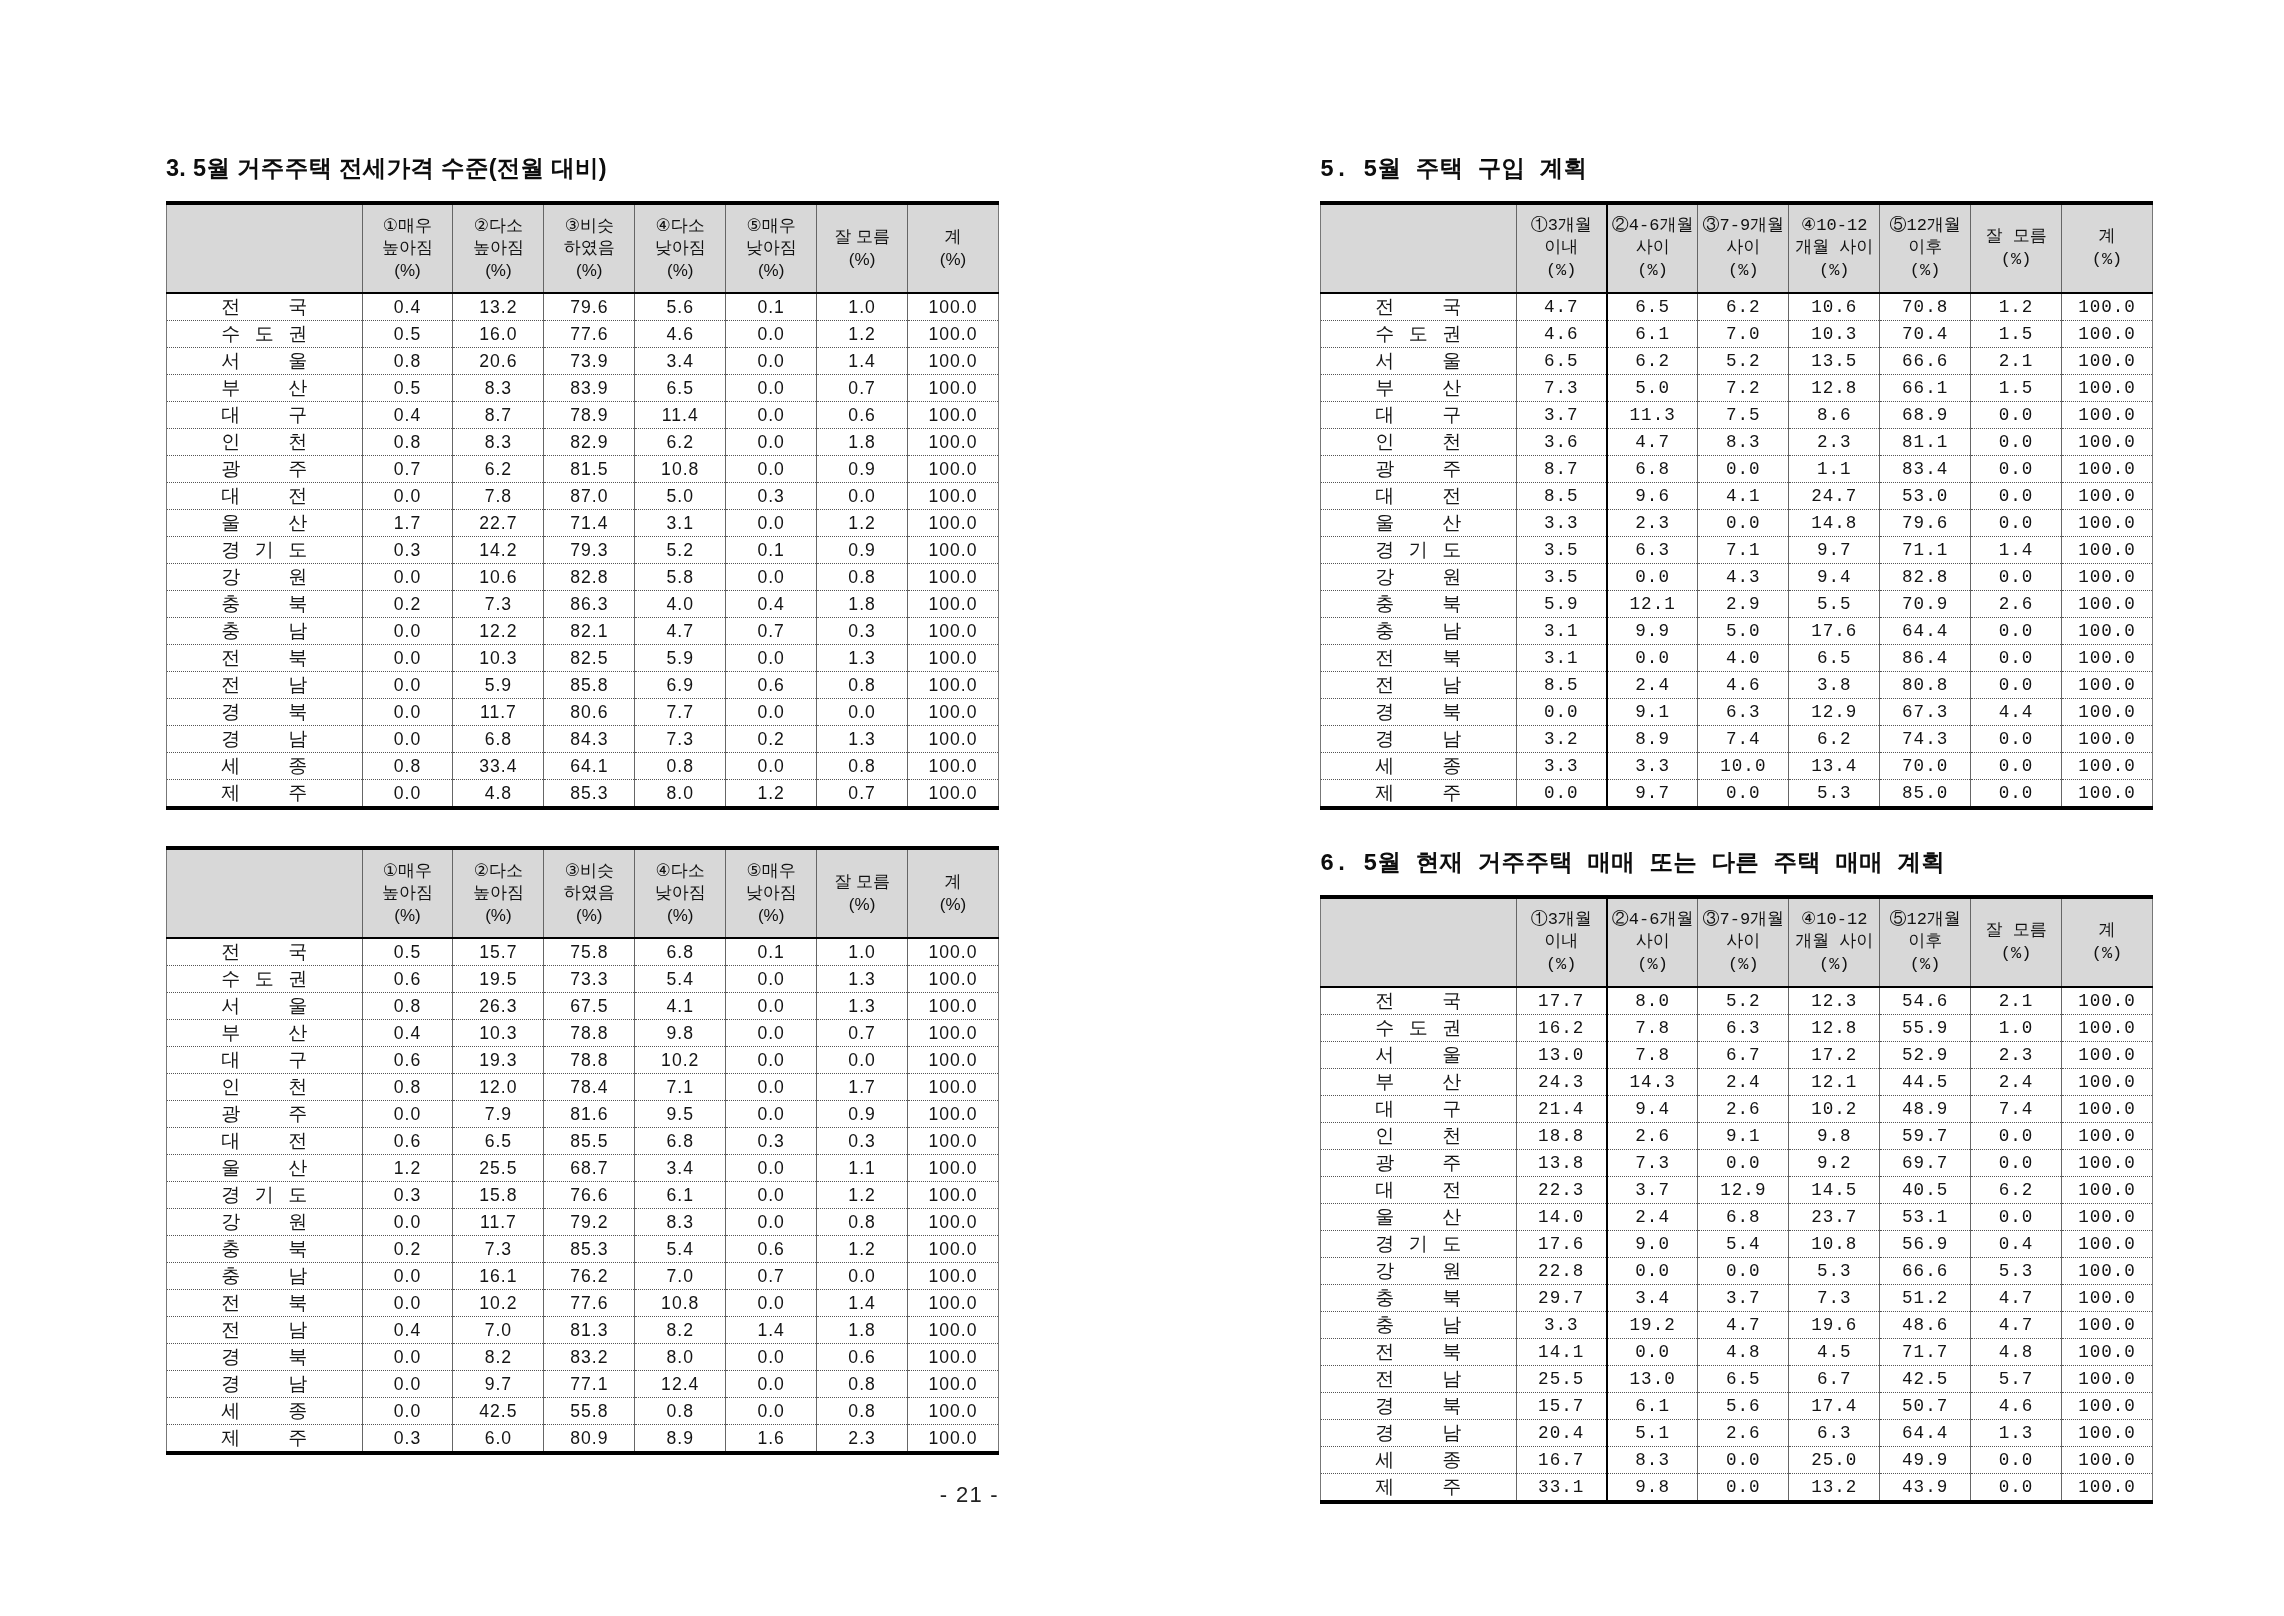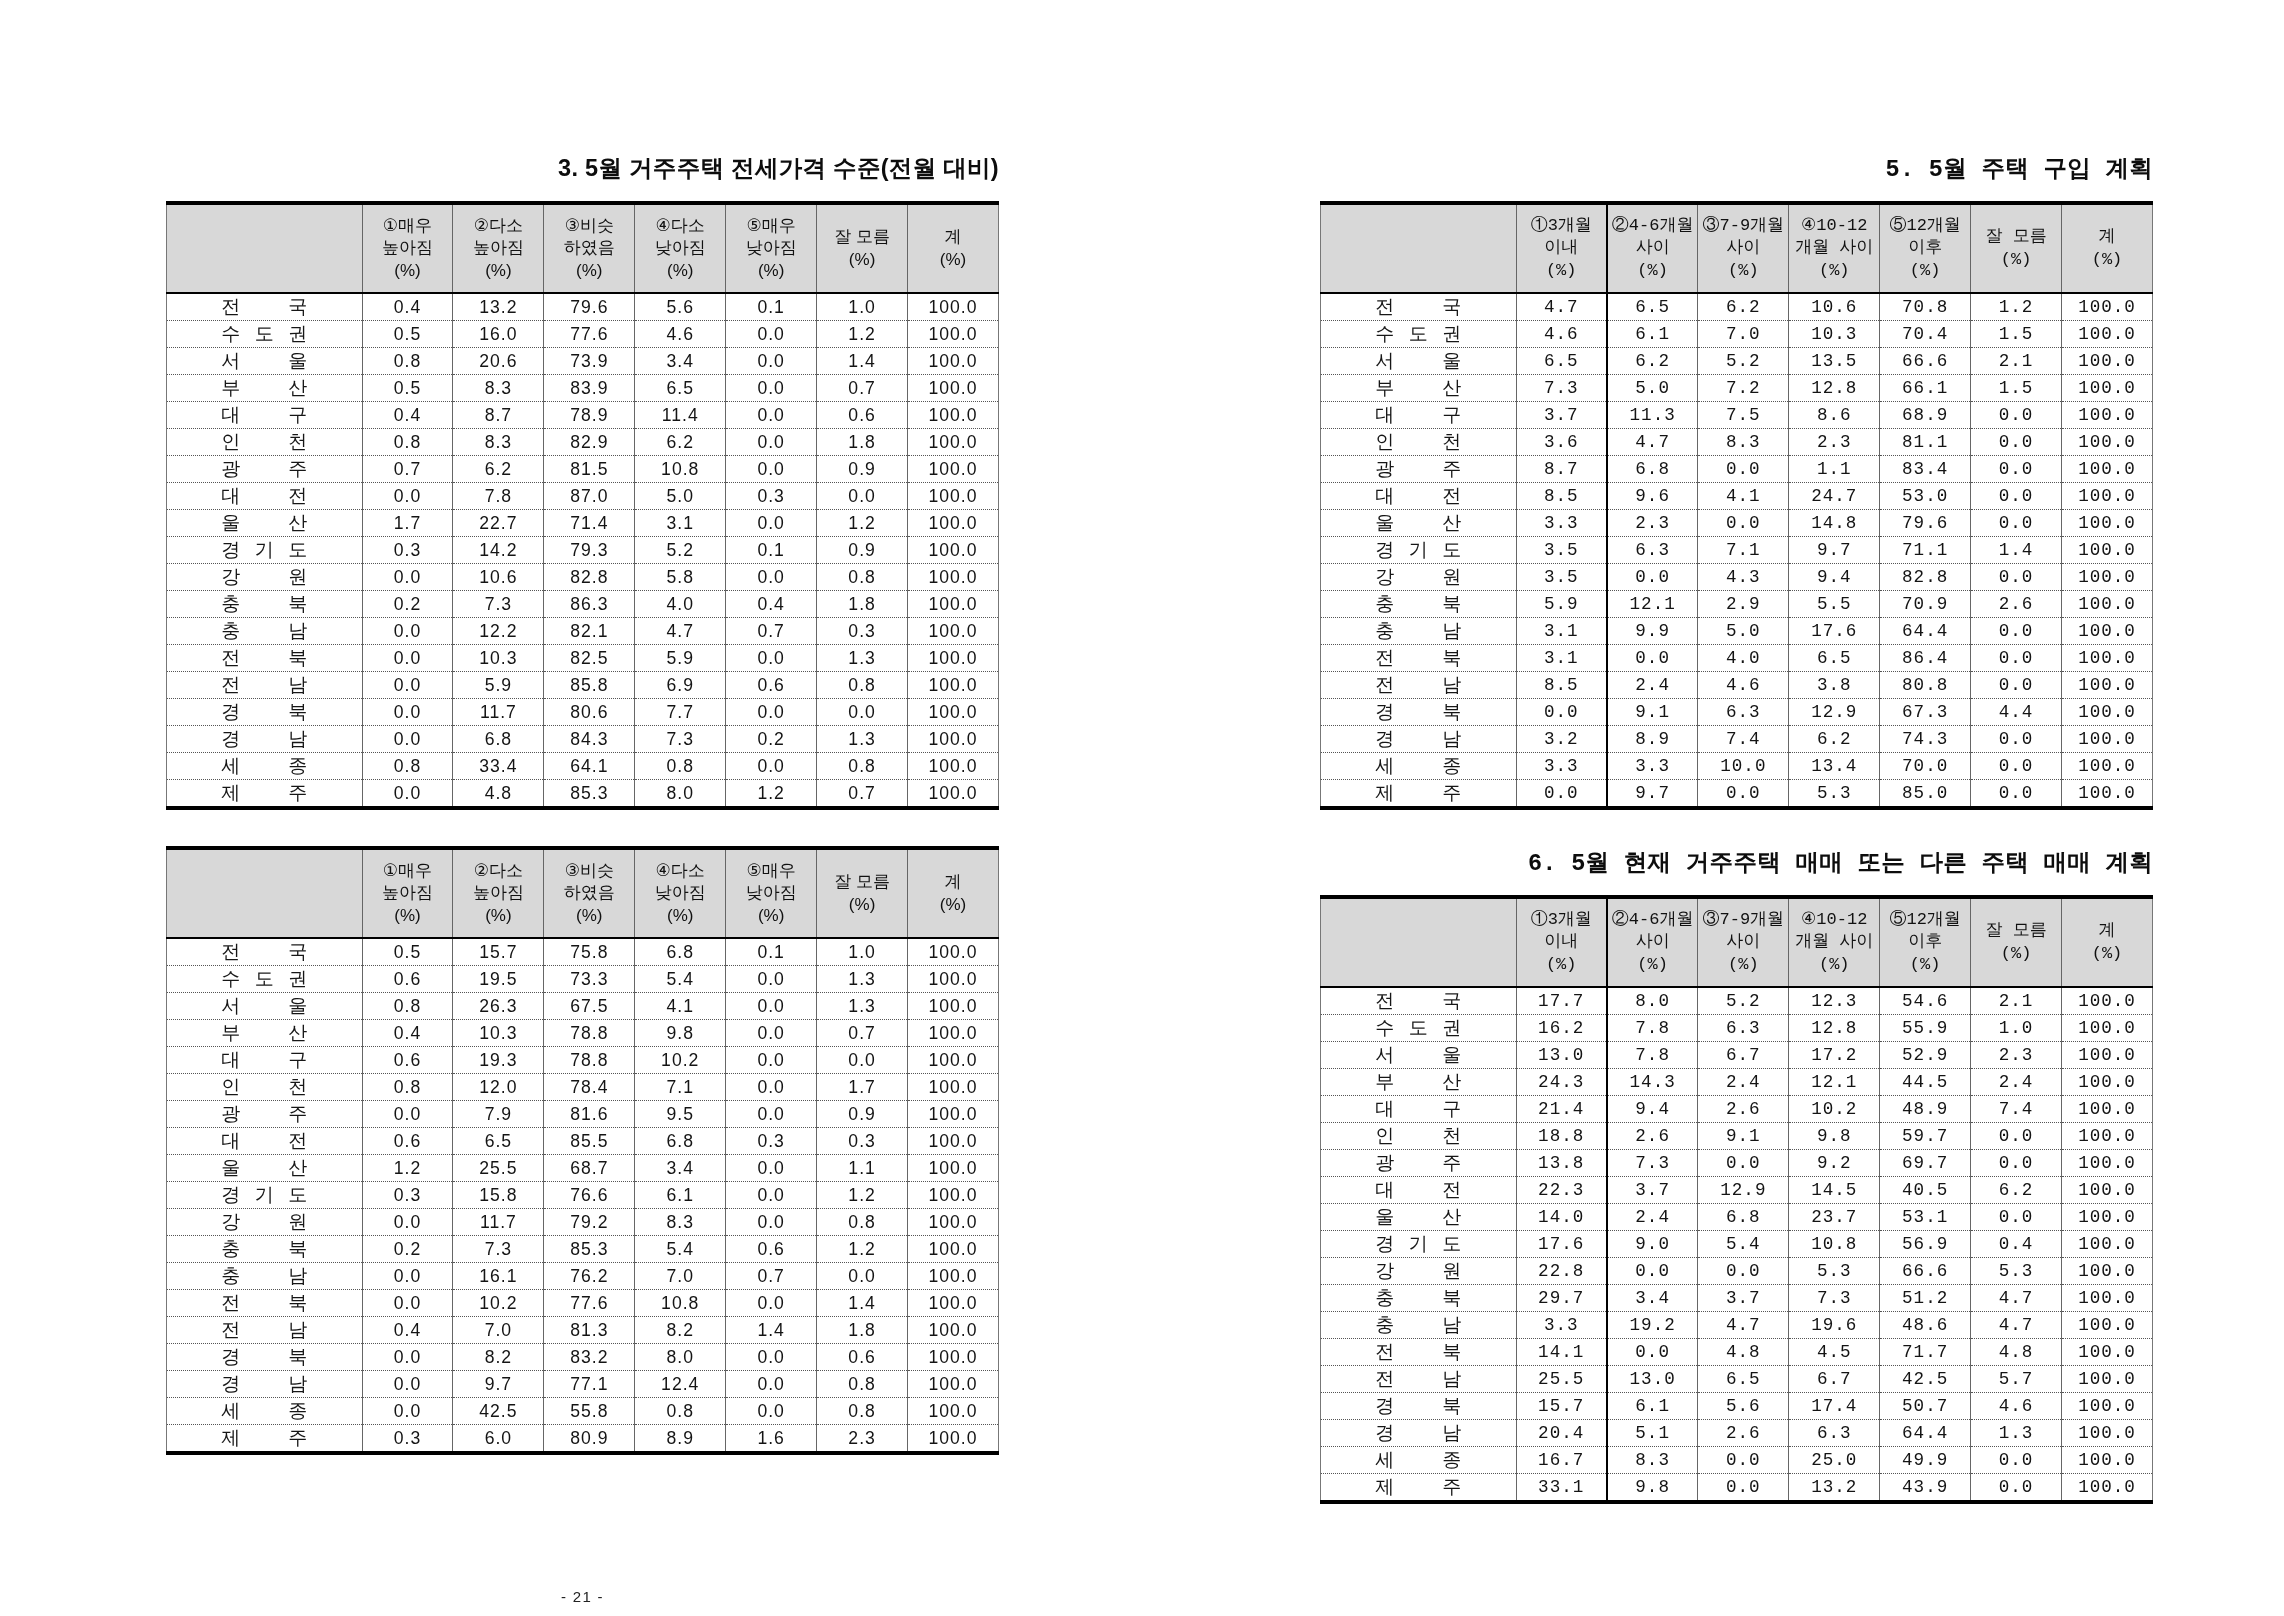--- a/index.html
+++ b/index.html
@@ -7,21 +7,21 @@
     position:relative;width:2284px;height:1616px;background:#ffffff;
     font-family:"Liberation Sans","DejaVu Sans",sans-serif;color:#141414;overflow:hidden;
   }
   .page{position:absolute;top:0;width:833px;height:1616px;}
   .page-left{left:166px;}
   .page-right{left:1320px;font-family:Liberation Mono, monospace;}
   .block{position:absolute;left:0;width:100%;}
   .block-1{top:152px;}
   .block-2{top:846px;}
   .tbl-title{
-    margin:0 0 17px 0;font-size:23.5px;font-weight:bold;letter-spacing:0.3px;color:#0d0d0d;text-align:right;
+    margin:0 0 17px 0;font-size:23.5px;font-weight:bold;letter-spacing:0.3px;color:#0d0d0d;
   }
   table.stat{
     border-collapse:collapse;width:100%;table-layout:fixed;
     border-top:4.6px solid #000;border-bottom:4.6px solid #000;
     border-left:0.7px solid #777;border-right:0.7px solid #777;
   }
   col.c-region{width:23.5%;}
   .stat th{
     background:#d8d8d8;border-bottom:2.6px solid #000;border-left:0.7px solid #666;
     height:87px;font-size:17px;font-weight:normal;line-height:1.3;
@@ -35,22 +35,22 @@
   .stat td:first-child{border-left:none;}
   .stat tbody tr:first-child td{border-top:none;}
   .stat .region{
     display:flex;justify-content:space-between;width:86px;margin:0 auto;
     font-size:19px;color:#161616;
   }
   .stat td.val{letter-spacing:1px;}
   table.stat.thick th:nth-child(2),
   table.stat.thick td:nth-child(2){border-right:2.6px solid #000;}
   .page-num{
-    position:absolute;top:1588px;left:0;width:100%;text-align:center;
-    font-size:15px;letter-spacing:1.3px;color:#222;
+    position:absolute;top:1482px;left:0;width:100%;text-align:right;
+    font-size:22px;letter-spacing:1.3px;color:#222;
   }
 </style>
 </head>
 <body>
 
 <div class="sheet">
 
   <div class="page page-left">
     <section class="block block-1">
       <h2 class="tbl-title">3. 5월 거주주택 전세가격 수준(전월 대비)</h2>

